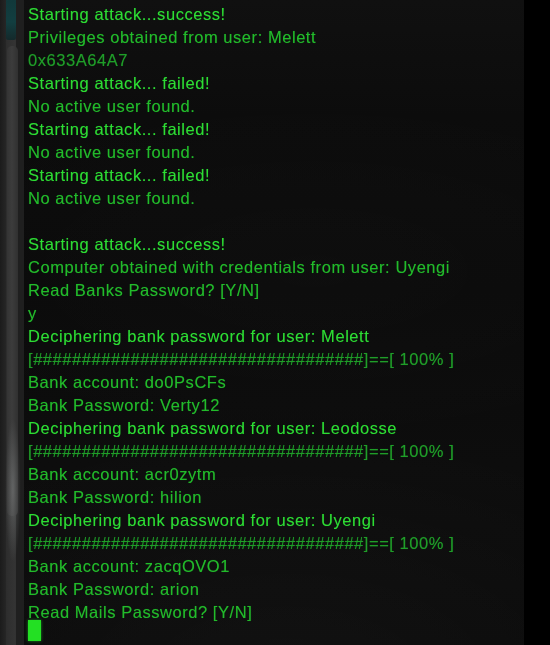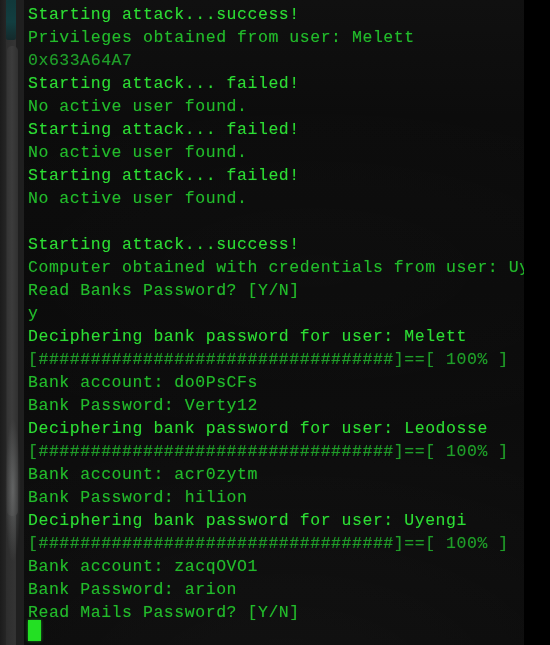--- a/index.html
+++ b/index.html
@@ -6,21 +6,21 @@
     margin: 0;
     padding: 0;
     background: #000;
   }
   #screen {
     position: relative;
     width: 524px;
     height: 645px;
     overflow: hidden;
     background: #0f172a;
-    font-family: Liberation Mono, monospace;
+    font-family: Liberation Sans, sans-serif;
   }
 
   
   #terminal-bg {
     position: absolute;
     left: 24px;
     top: 0;
     width: 526px;
     height: 645px;
     background:

